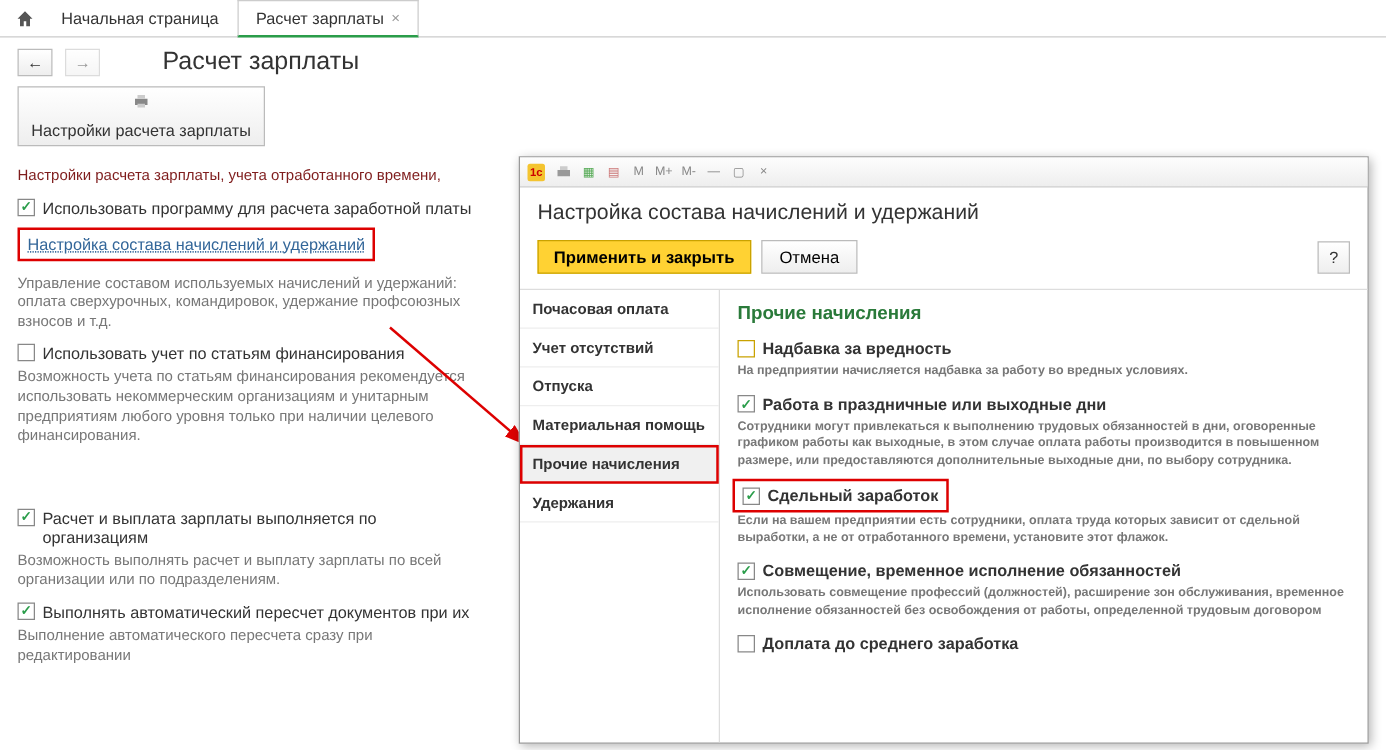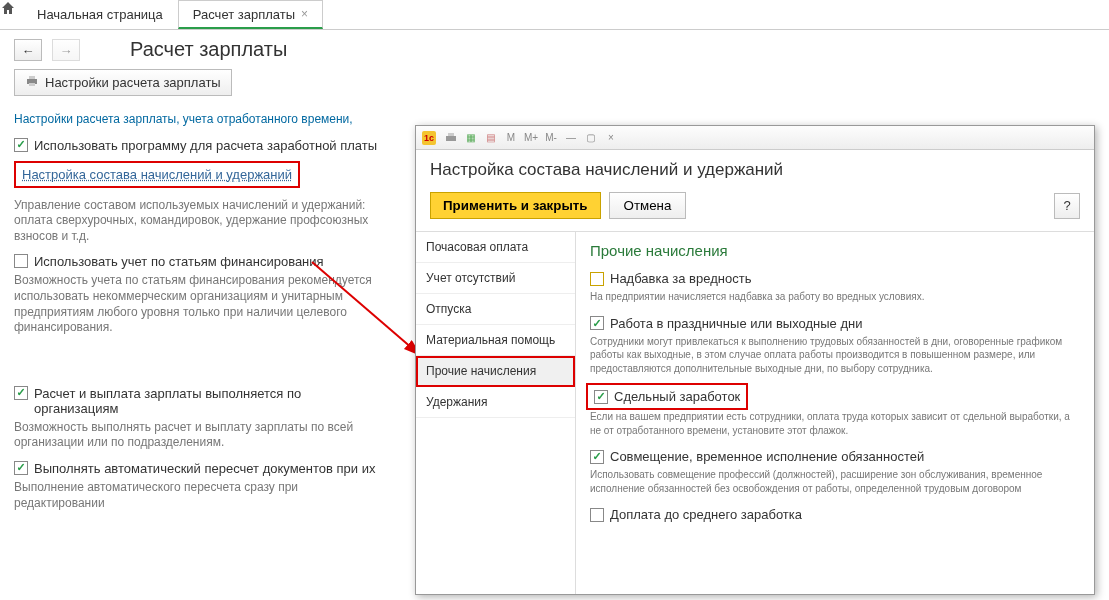--- a/index.html
+++ b/index.html
@@ -10,21 +10,22 @@
   color: #333;
   width: 1109px;
   height: 600px;
   overflow: hidden;
   position: relative;
 }
 .tabbar {
   display: flex;
   border-bottom: 1px solid #ccc;
   height: 30px;
-  padding-left: 0;
+  align-items: center;
+  padding-left: 12px;
 }
 .tabbar .home-icon {
   width: 16px; height: 16px; margin-right: 6px;
 }
 .tab {
   padding: 6px 14px;
   border: 1px solid transparent;
   cursor: pointer;
   display: flex;
   align-items: center;
@@ -58,20 +59,21 @@
   margin-left: 40px;
 }
 .btn {
   border: 1px solid #bbb;
   background: linear-gradient(#fff,#eee);
   padding: 4px 10px;
   display: inline-flex;
   align-items: center;
   gap: 6px;
   cursor: pointer;
+  flex-direction: column;
 }
 .content-left {
   padding: 4px 14px 0 14px;
   width: 400px;
 }
 .desc { color: #777; font-size: 12px; margin: 4px 0 10px 0; line-height: 1.3; }
 .chk-row {
   display: flex; align-items: flex-start; gap: 6px; margin: 10px 0 2px 0;
 }
 .chk {
@@ -146,20 +148,21 @@
   width: 26px; height: 26px;
   border: 1px solid #bbb;
   background: linear-gradient(#fff,#eee);
   display: flex; align-items: center; justify-content: center;
   cursor: pointer;
 }
 .dialog-body {
   flex: 1;
   display: flex;
   overflow: hidden;
+  font-weight: bold;
 }
 .side-tabs {
   width: 160px;
   border-right: 1px solid #ddd;
 }
 .side-tab {
   padding: 8px 10px;
   border-bottom: 1px solid #eee;
   cursor: pointer;
   font-size: 12px;
@@ -235,21 +238,21 @@
           <rect x="2" y="5" width="10" height="5" fill="#888"></rect>
           <rect x="4" y="2" width="6" height="3" fill="#ccc"></rect>
           <rect x="4" y="9" width="6" height="3" fill="#ccc"></rect>
         </svg>
     </span>
     <span>Настройки расчета зарплаты</span>
   </div>
 </div>
 
 <div class="content-left">
-  <div class="desc" style="color:#0369a1">Настройки расчета зарплаты, учета отработанного времени,</div>
+  <div class="desc" style="color:#7f1d1d">Настройки расчета зарплаты, учета отработанного времени,</div>
 
   <div class="chk-row">
     <span class="chk checked"></span>
     <span>Использовать программу для расчета заработной платы</span>
   </div>
 
   <div class="highlight-link">
     <span class="link">Настройка состава начислений и удержаний</span>
   </div>
   <div class="desc">Управление составом используемых начислений и удержаний: оплата сверхурочных, командировок, удержание профсоюзных взносов и т.д.</div>

